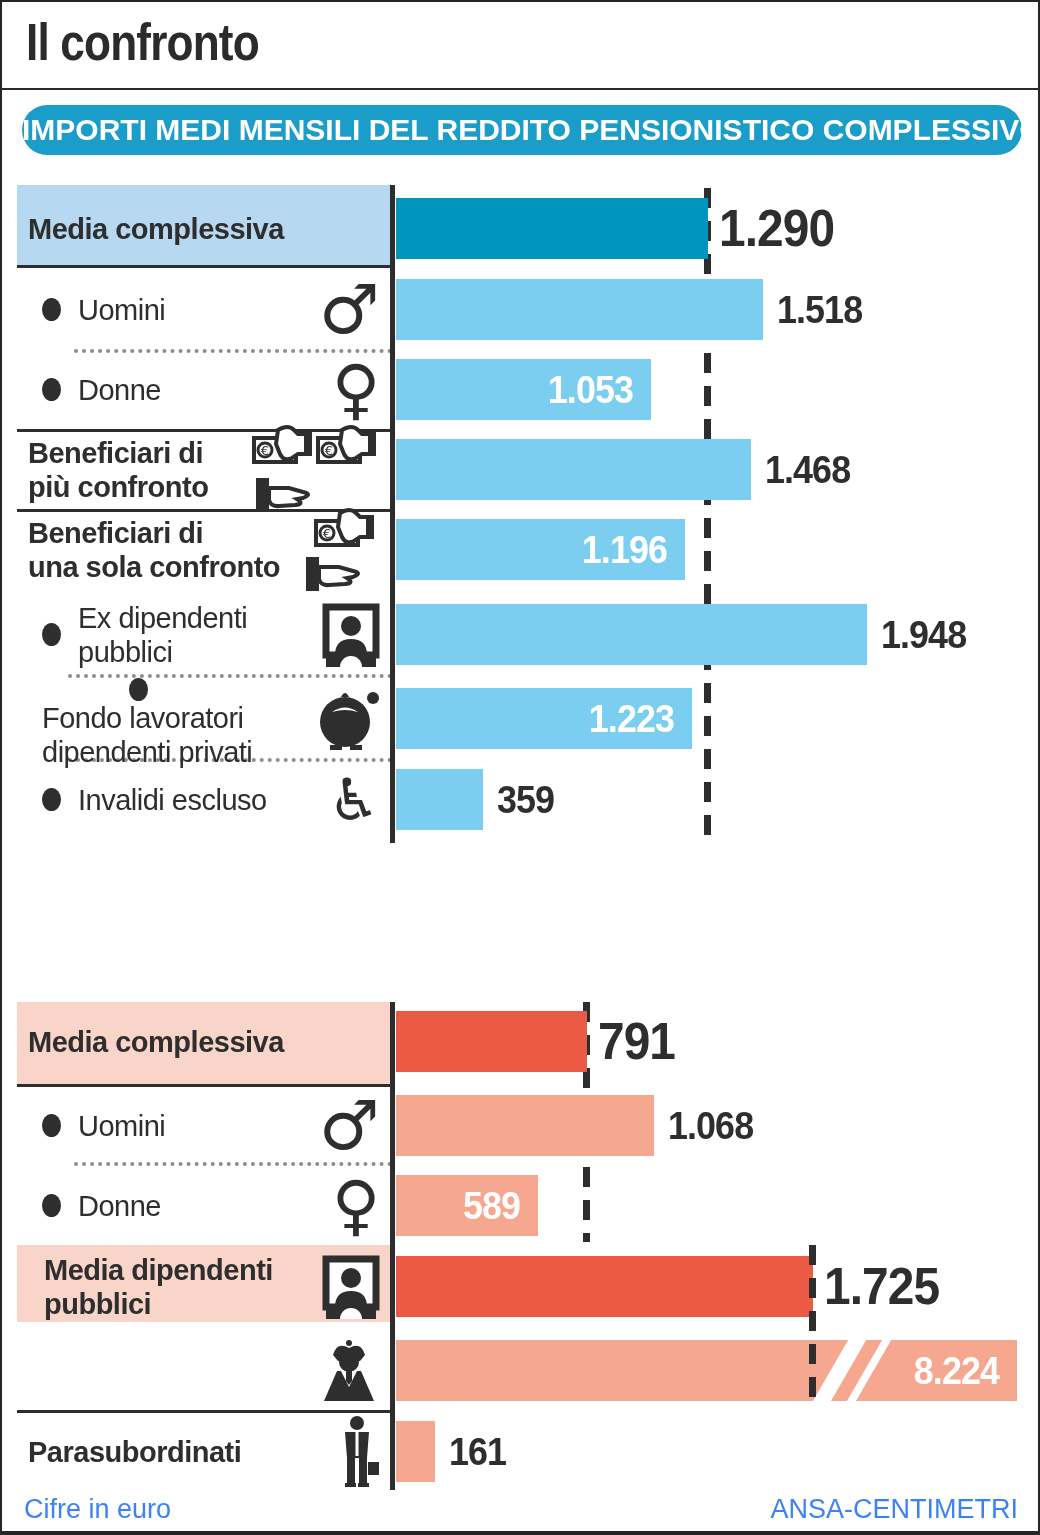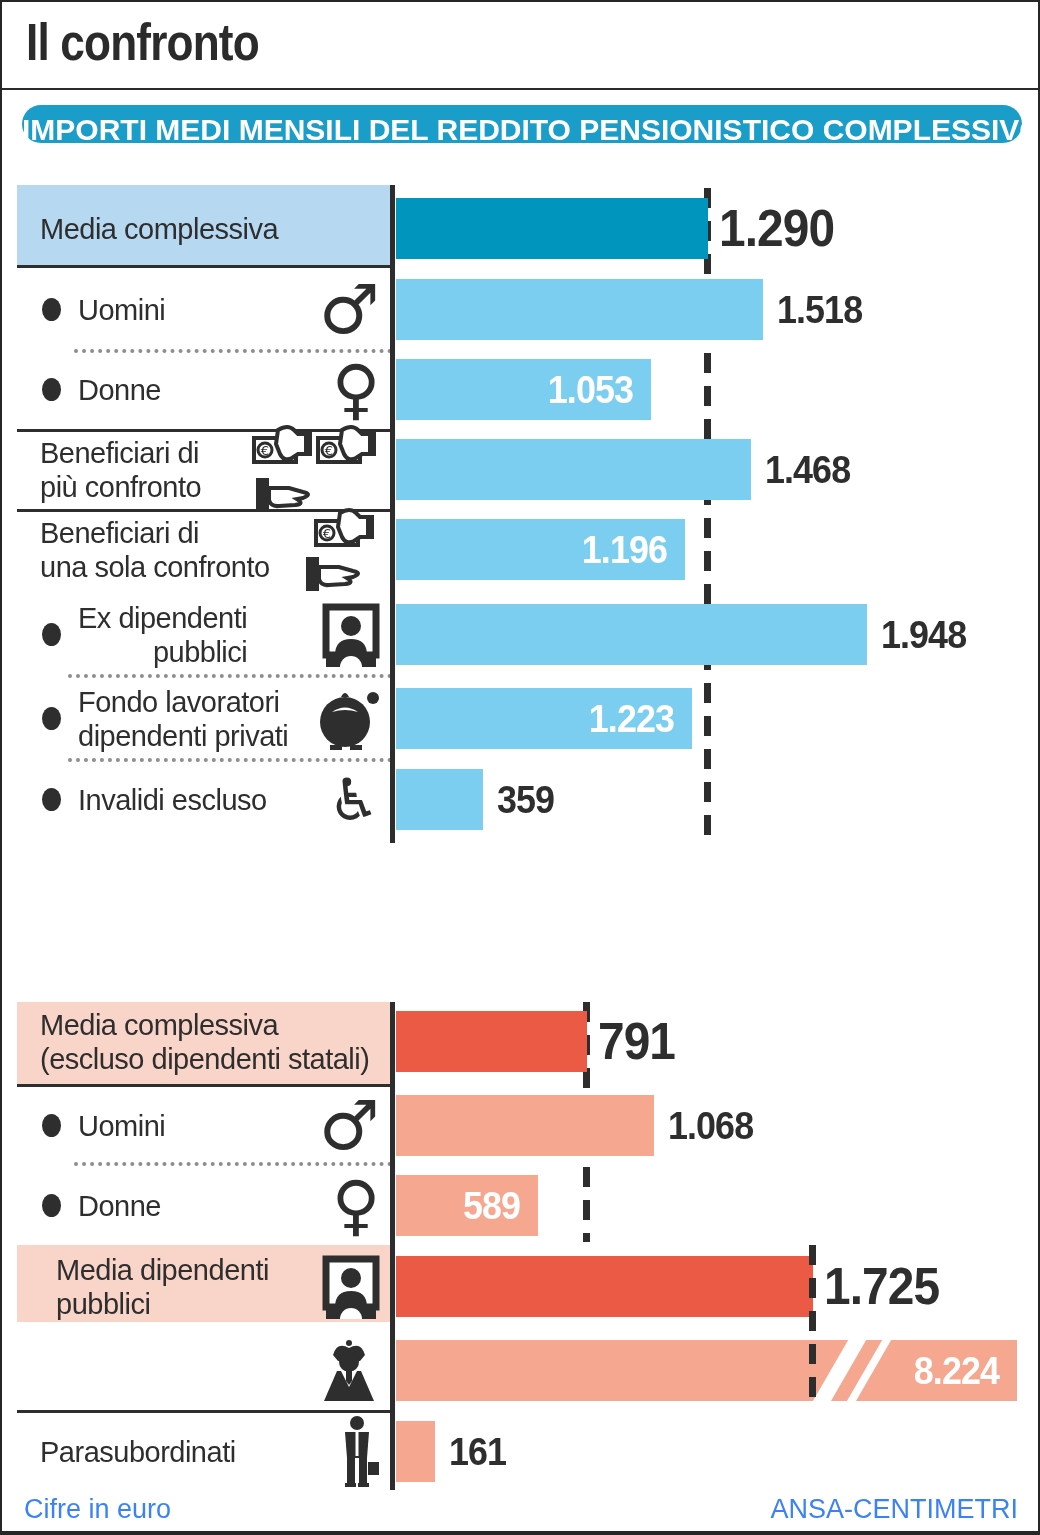--- a/index.html
+++ b/index.html
@@ -11,36 +11,36 @@
   .abs{position:absolute;}
   .page-title{
     left:24px;top:10px;font-size:52px;font-weight:bold;letter-spacing:-1px;
     transform:scaleX(.85);transform-origin:left top;white-space:nowrap;color:#2b2b2b;
   }
   .title-rule{left:0;top:86px;width:1040px;height:2px;background:#2b2b2b;}
   .banner{
     left:20px;width:1000px;border-radius:26px;color:#ffffff;font-weight:bold;
     box-sizing:border-box;
   }
-  .banner1{top:103px;height:38px;font-size:30px;line-height:50px;text-align:center;
+  .banner1{top:103px;height:50px;font-size:30px;line-height:50px;text-align:center;
     transform-origin:center;white-space:nowrap;}
   .banner2{top:860px;height:128px;font-size:31px;line-height:55px;padding:9px 0 0 26px;}
   .banner2 .bline{transform:scaleX(.94);transform-origin:left;white-space:nowrap;}
   .axis{position:absolute;width:5px;background:#2d2d2d;z-index:5;}
   .vdash{position:absolute;width:7px;
     background-image:repeating-linear-gradient(to bottom,#2d2d2d 0 20px,rgba(0,0,0,0) 20px 33px);}
   .bar{position:absolute;height:61px;z-index:2;overflow:hidden;}
   .hlbox{position:absolute;left:15px;width:375px;z-index:0;}
   .sep{position:absolute;z-index:1;}
   .sep.solid{border-top:3px solid #2e2e2e;}
   .sep.dotted{border-top:4px dotted #8d8d8d;}
   .labelwrap{position:absolute;display:flex;align-items:center;z-index:3;height:81px;}
   .bullet{width:19px;height:23px;border-radius:50%;background:#2e2e2e;flex:0 0 auto;margin-right:17px;}
   .lbl{font-size:29px;line-height:34px;letter-spacing:-.5px;}
-  .lbl.bold{font-weight:normal;margin-left:12px;}
+  .lbl.bold{font-weight:bold;}
   .iconwrap{position:absolute;display:flex;align-items:center;justify-content:flex-end;z-index:3;height:81px;}
   .glyph{font-family:"DejaVu Sans",sans-serif;font-weight:bold;color:#2e2e2e;line-height:1;}
   .val{position:absolute;font-weight:bold;font-size:39px;line-height:61px;z-index:4;
     letter-spacing:-1px;transform:scaleX(.92);transform-origin:left center;white-space:nowrap;}
   .val.inside{color:#ffffff;text-align:right;transform-origin:right center;}
   .val.em{font-size:52px;}
   .stripe{position:absolute;top:-6px;height:75px;background:#ffffff;transform:skewX(-30deg);z-index:3;}
   .footer{top:1492px;font-size:27px;color:#3b82f6;}
   svg{display:block;}
 </style>
@@ -140,39 +140,39 @@
             <rect x="52" y="6" width="8" height="24" fill="#2e2e2e"></rect>
           </g>
           <g transform="translate(44,50)">
             <rect x="0" y="0" width="13" height="34" fill="#2e2e2e"></rect>
             <path d="M13 10 h20 l14 4 q10 2 0 6 l-6 1 q8 5 -2 6 l-16 1 q-8 1 -10 -6 z" fill="#fff" stroke="#2e2e2e" stroke-width="4"></path>
           </g>
         </svg>
       </div>
       <div class="val inside" style="top: 334px; left: 394px; width: 271px; z-index: 7;">1.196</div>
       <div class="bar" style="left: 394px; top: 419px; width: 471px; background: rgb(123, 206, 240);"></div>
-      <div class="labelwrap" style="left: 40px; top: 409px; text-align: right;">
+      <div class="labelwrap" style="left: 40px; top: 409px;">
         <div class="bullet"></div>
         <div class="lbl">
           <div>Ex dipendenti</div>
           <div>pubblici</div>
         </div>
       </div>
       <div class="iconwrap" style="right: 662px; top: 409px;">
         <svg width="58" height="64" viewBox="0 0 58 64">
           <rect x="4" y="4" width="50" height="48" fill="#fff" stroke="#2e2e2e" stroke-width="7"></rect>
           <circle cx="29" cy="23" r="10" fill="#2e2e2e"></circle>
           <path d="M13 52 q0 -16 16 -16 q16 0 16 16 z" fill="#2e2e2e"></path>
           <rect x="4" y="50" width="50" height="14" fill="#2e2e2e"></rect>
           <path d="M18 64 a11 11 0 0 1 22 0 z" fill="#fff"></path>
         </svg>
       </div>
       <div class="val" style="top: 419px; left: 879px;">1.948</div>
       <div class="bar" style="left: 394px; top: 503px; width: 296px; background: rgb(123, 206, 240);"></div>
-      <div class="labelwrap" style="left: 40px; top: 493px;">
+      <div class="labelwrap" style="left: 40px; top: 493px; flex-direction: column;">
         <div class="bullet"></div>
         <div class="lbl">
           <div>Fondo lavoratori</div>
           <div>dipendenti privati</div>
         </div>
       </div>
       <div class="iconwrap" style="right: 662px; top: 493px;">
         <svg width="64" height="62" viewBox="0 0 64 62">
           <circle cx="29" cy="34" r="25" fill="#2e2e2e"></circle>
           <path d="M25 9 q4 -8 8 0 z" fill="#2e2e2e"></path>
@@ -200,21 +200,20 @@
       <div class="sep solid" style="left: 15px; top: 82px; width: 375px;"></div>
       <div class="sep dotted" style="left: 72px; top: 160px; width: 318px;"></div>
       <div class="sep solid" style="left: 15px; top: 408px; width: 375px;"></div>
       <div class="vdash" style="left: 581px; top: 0px; height: 240px; z-index: 1;"></div>
       <div class="vdash" style="left: 807px; top: 243px; height: 164px; z-index: 6;"></div>
       <div class="axis" style="left: 388px; top: 0px; width: 5px; height: 488px;"></div>
       <div class="bar" style="left: 394px; top: 9px; width: 191px; background: rgb(235, 90, 68);"></div>
       <div class="labelwrap" style="left: 26px; top: -1px;">
         <div class="lbl bold">
           <div>Media complessiva</div>
-          <div>(escluso dipendenti statali)</div>
         </div>
       </div>
       <div class="val em" style="top: 9px; left: 596px;">791</div>
       <div class="bar" style="left: 394px; top: 93px; width: 258px; background: rgb(245, 167, 143);"></div>
       <div class="labelwrap" style="left: 40px; top: 83px;">
         <div class="bullet"></div>
         <div class="lbl">
           <div>Uomini</div>
         </div>
       </div>

